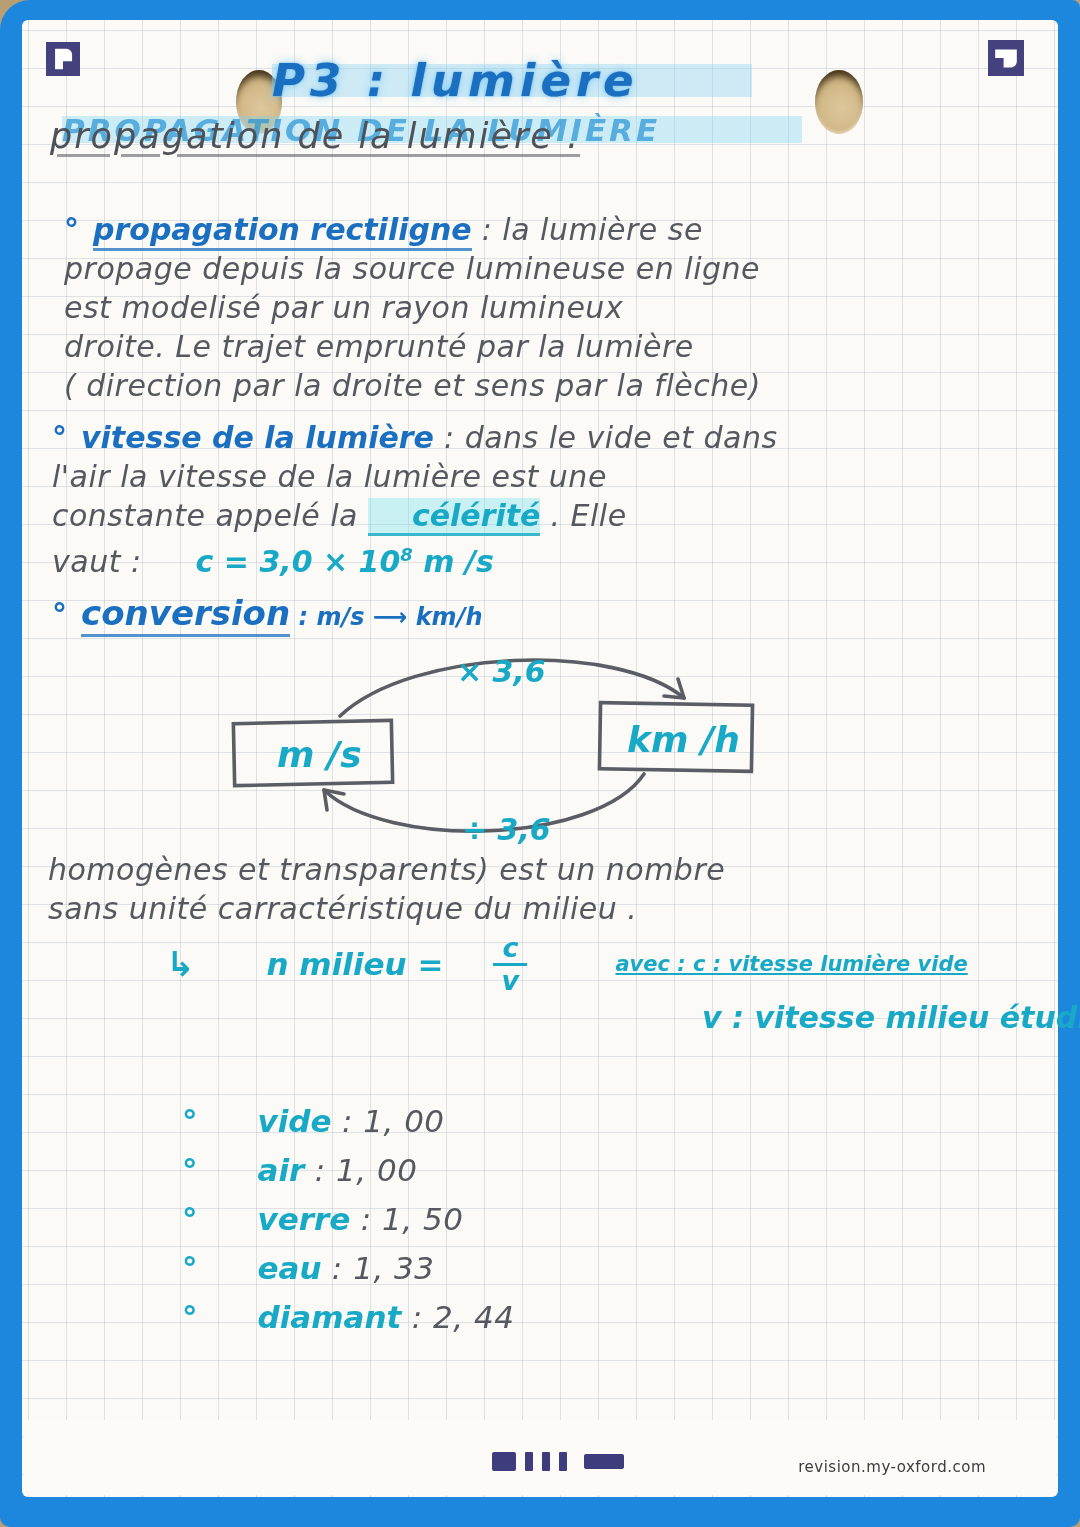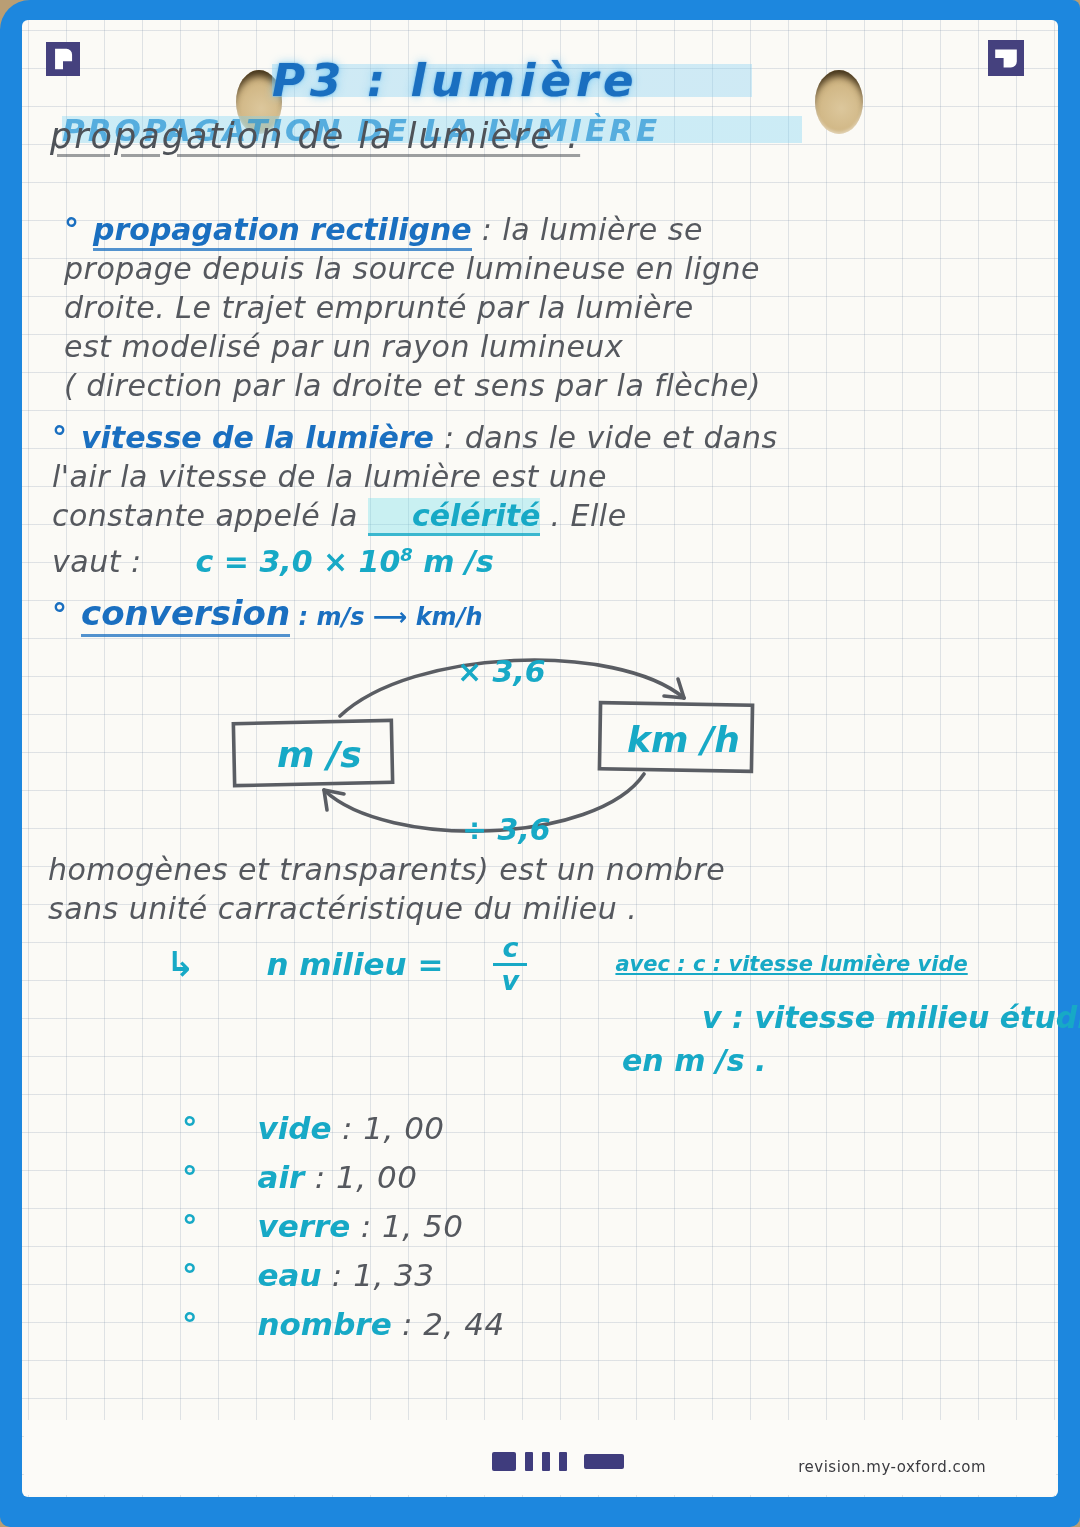--- a/index.html
+++ b/index.html
@@ -123,22 +123,22 @@
     <div class="heading">
       <div class="back">PROPAGATION DE LA LUMIÈRE</div>
       <div class="front">propagation de la lumière .</div>
     </div>
 
     <div class="sec" style="left:26px;top:190px;width:1000px;margin-left:16px;">
       <div class="line">
         <span class="bullet-blue">°</span><span class="pen u">propagation rectiligne</span><span class="pencil"> : </span><span class="pencil">la lumière se</span>
       </div>
       <div class="line pencil">propage depuis la source lumineuse en ligne</div>
+      <div class="line pencil">est modelisé par un rayon lumineux</div>
       <div class="line pencil">droite. Le trajet emprunté par la lumière</div>
-      <div class="line pencil">est modelisé par un rayon lumineux</div>
       <div class="line pencil">( direction par la droite et sens par la flèche)</div>
     </div>
 
     <div class="sec" style="left:30px;top:398px;width:1000px;">
       <div class="line">
         <span class="bullet-blue">°</span><span class="pen">vitesse de la lumière</span><span class="pencil"> : </span><span class="pencil">dans le vide et dans</span>
       </div>
       <div class="line pencil">l'air la vitesse de la lumière est une</div>
       <div class="line">
         <span class="pencil">constante appelé la </span><span class="teal u hl-teal">célérité</span><span class="pencil"> . Elle</span>
@@ -179,39 +179,38 @@
       <div class="line" style="margin-top:6px;display:flex;align-items:center;">
         <span class="teal" style="margin-left:74px;font-size:34px;">↳</span>
         <span class="teal" style="margin-left:28px;font-size:31px;">n milieu = </span>
         <span class="frac teal">
           <span class="num">c</span>
           <span class="den">v</span>
         </span>
         <span class="teal" style="margin-left:38px;font-size:21px;text-decoration:underline;">avec : c : vitesse lumière vide</span>
       </div>
       <div class="line teal" style="margin-left:610px;font-size:30px;line-height:44px;">v : vitesse milieu étudier</div>
-      <div class="line teal" style="margin-left:530px;font-size:30px;line-height:42px;">en m /s .</div>
     </div>
 
     <div class="sec" style="left:42px;top:1072px;width:700px;">
-      <div style="margin-left:118px;margin-top:12px;">
+      <div style="margin-left:118px;margin-top:5px;">
         <div class="milieu-item">
           <span class="bullet-teal">°</span><span class="teal">vide</span><span class="pencil"> :  </span><span class="pencil">1, 00</span>
         </div>
         <div class="milieu-item">
           <span class="bullet-teal">°</span><span class="teal">air</span><span class="pencil"> :  </span><span class="pencil">1, 00</span>
         </div>
         <div class="milieu-item">
           <span class="bullet-teal">°</span><span class="teal">verre</span><span class="pencil"> :  </span><span class="pencil">1, 50</span>
         </div>
         <div class="milieu-item">
           <span class="bullet-teal">°</span><span class="teal">eau</span><span class="pencil"> :   </span><span class="pencil">1, 33</span>
         </div>
         <div class="milieu-item">
-          <span class="bullet-teal">°</span><span class="teal">nombre</span><span class="pencil"> :  </span><span class="pencil">2, 44</span>
+          <span class="bullet-teal">°</span><span class="teal">diamant</span><span class="pencil"> :  </span><span class="pencil">2, 44</span>
         </div>
       </div>
     </div>
 
     <div class="footer-mask"></div>
     <div class="barcode">
       <div class="sq"></div>
       <div class="bar"></div>
       <div class="bar"></div>
       <div class="bar"></div>

